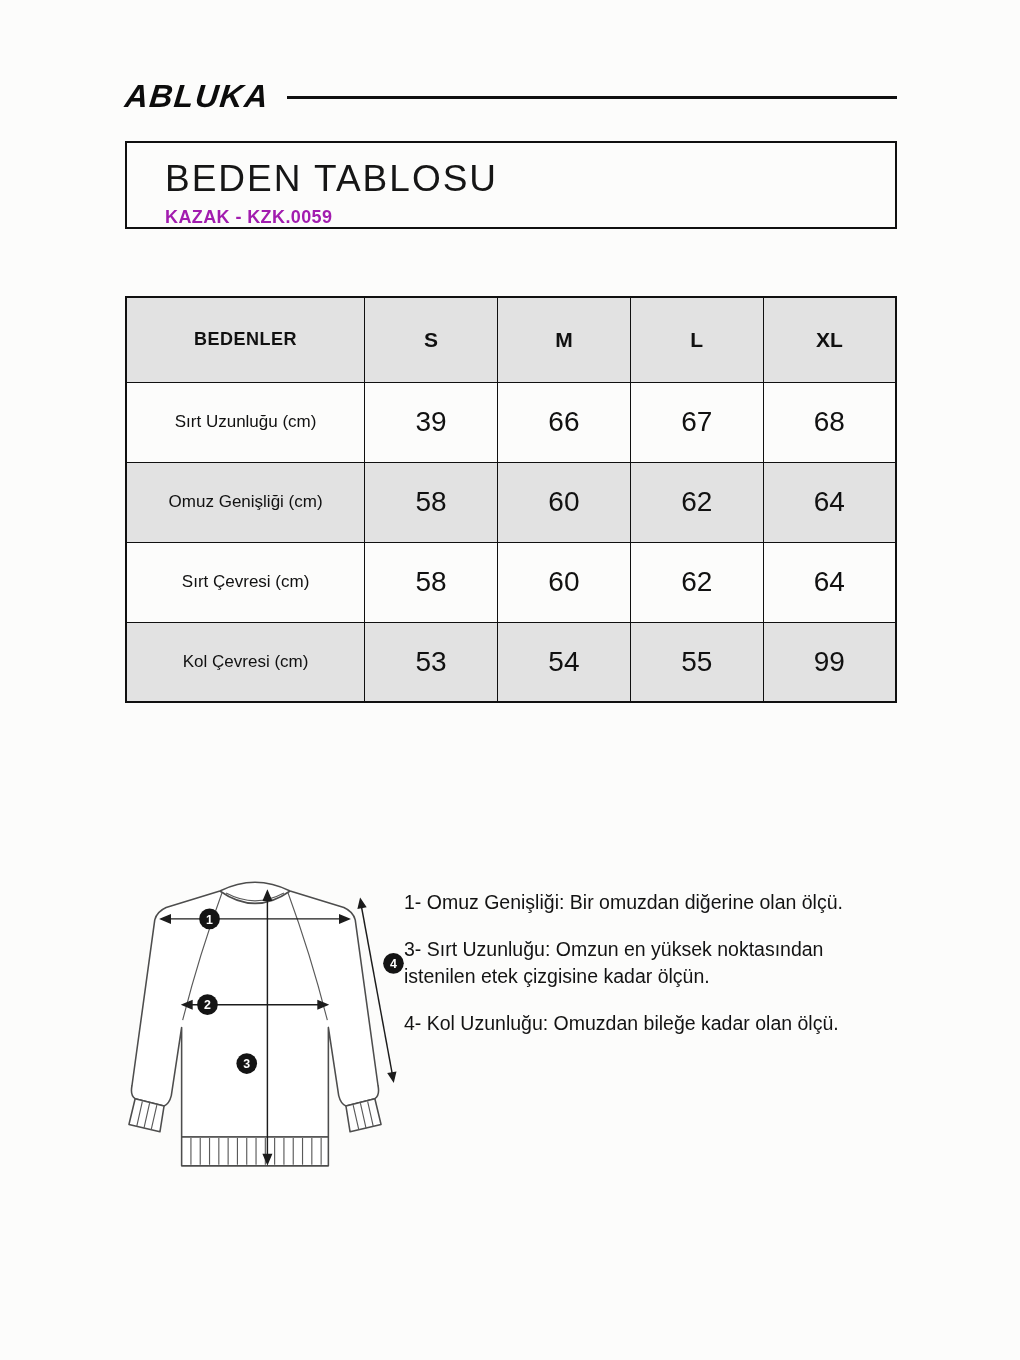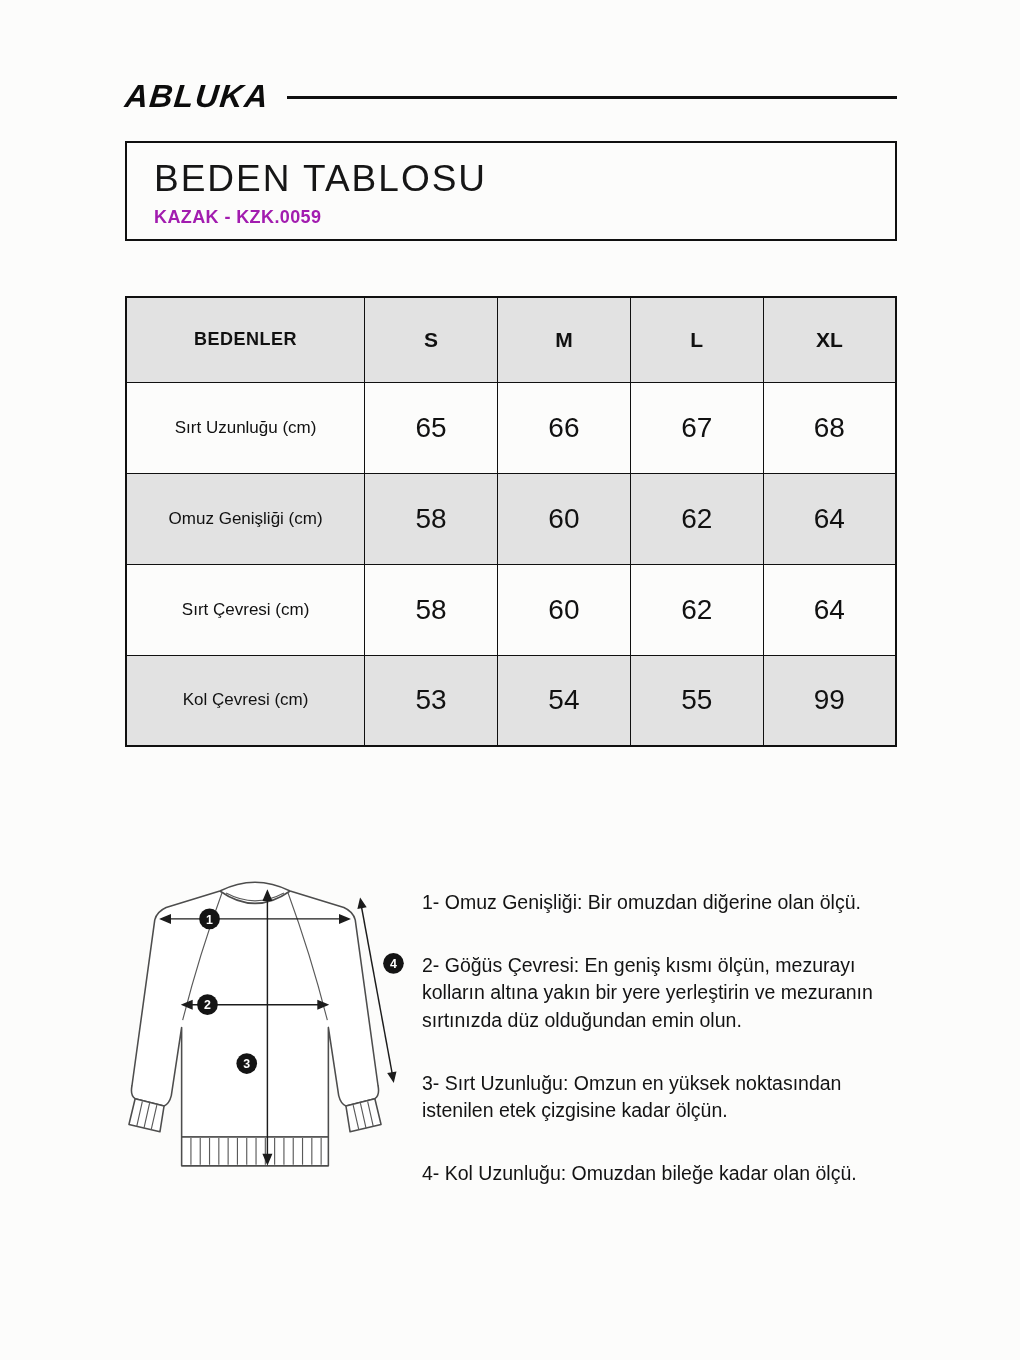--- a/index.html
+++ b/index.html
@@ -36,23 +36,23 @@
     flex: 1;
     height: 3.5px;
     background: #101010;
     margin-top: 2px;
   }
 
   
   .title-box {
     position: absolute;
     left: 125px; top: 141px;
-    width: 772px; height: 100px;
+    width: 772px; height: 88px;
     border: 2px solid #101010;
-    padding: 15px 26px 0 27px;
+    padding: 15px 26px 0 38px;
   }
   .title {
     font-size: 37px;
     font-weight: normal;
     letter-spacing: 2px;
     color: #161616;
   }
   .subtitle {
     font-size: 18px;
     font-weight: bold;
@@ -70,21 +70,21 @@
     table-layout: fixed;
     text-align: center;
     border: 2px solid #101010;
   }
   .size-table th, .size-table td {
     border: 1.6px solid #101010;
     vertical-align: middle;
     background: transparent;
   }
   .size-table thead th { height: 85px; }
-  .size-table tbody td { height: 91px; }
+  .size-table tbody td { height: 80px; }
   .size-table tr.shaded th, .size-table tr.shaded td { background: #e2e2e2; }
   col.c-label { width: 31%; }
   .header-bedenler { font-size: 18px; font-weight: bold; letter-spacing: 0.5px; }
   .header-size { font-size: 21px; font-weight: bold; }
   .row-label { font-size: 17px; font-weight: normal; }
   .cell-value { font-size: 28px; font-weight: normal; }
 
   
   .howto-heading {
     position: absolute;
@@ -95,25 +95,25 @@
     color: #0e0e0e;
   }
   .diagram-wrap {
     position: absolute;
     left: 100px; top: 860px;
     width: 310px; height: 341px;
   }
   .sweater { width: 100%; height: 100%; }
   .instructions {
     position: absolute;
-    left: 422px; top: 889px;
+    left: 404px; top: 889px;
     width: 482px;
     display: flex;
     flex-direction: column;
-    gap: 35px;
+    gap: 19px;
     font-size: 19.5px;
     line-height: 1.42;
     color: #131313;
   }
 </style>
 </head>
 <body>
 
 <div class="page">
 
@@ -140,21 +140,21 @@
         <th class="header-bedenler">BEDENLER</th>
         <th class="header-size">S</th>
         <th class="header-size">M</th>
         <th class="header-size">L</th>
         <th class="header-size">XL</th>
       </tr>
     </thead>
     <tbody>
       <tr>
         <td class="row-label">Sırt Uzunluğu (cm)</td>
-        <td class="cell-value">65</td>
+        <td class="cell-value">39</td>
         <td class="cell-value">66</td>
         <td class="cell-value">67</td>
         <td class="cell-value">68</td>
       </tr>
       <tr class="shaded">
         <td class="row-label">Omuz Genişliği (cm)</td>
         <td class="cell-value">58</td>
         <td class="cell-value">60</td>
         <td class="cell-value">62</td>
         <td class="cell-value">64</td>
@@ -236,18 +236,17 @@
         <g>
           <circle cx="284" cy="100" r="10" fill="#141414"></circle>
           <text x="284" y="104.5" text-anchor="middle" font-size="12" font-weight="bold" fill="#ffffff">4</text>
         </g>
       </g>
     </svg>
   </div>
 
   <div class="instructions">
     <p>1- Omuz Genişliği: Bir omuzdan diğerine olan ölçü.</p>
-    <p>2- Göğüs Çevresi: En geniş kısmı ölçün, mezurayı kolların altına yakın bir yere yerleştirin ve mezuranın sırtınızda düz olduğundan emin olun.</p>
     <p>3- Sırt Uzunluğu: Omzun en yüksek noktasından istenilen etek çizgisine kadar ölçün.</p>
     <p>4- Kol Uzunluğu: Omuzdan bileğe kadar olan ölçü.</p>
   </div>
 
 </div>
 
 </body></html>

